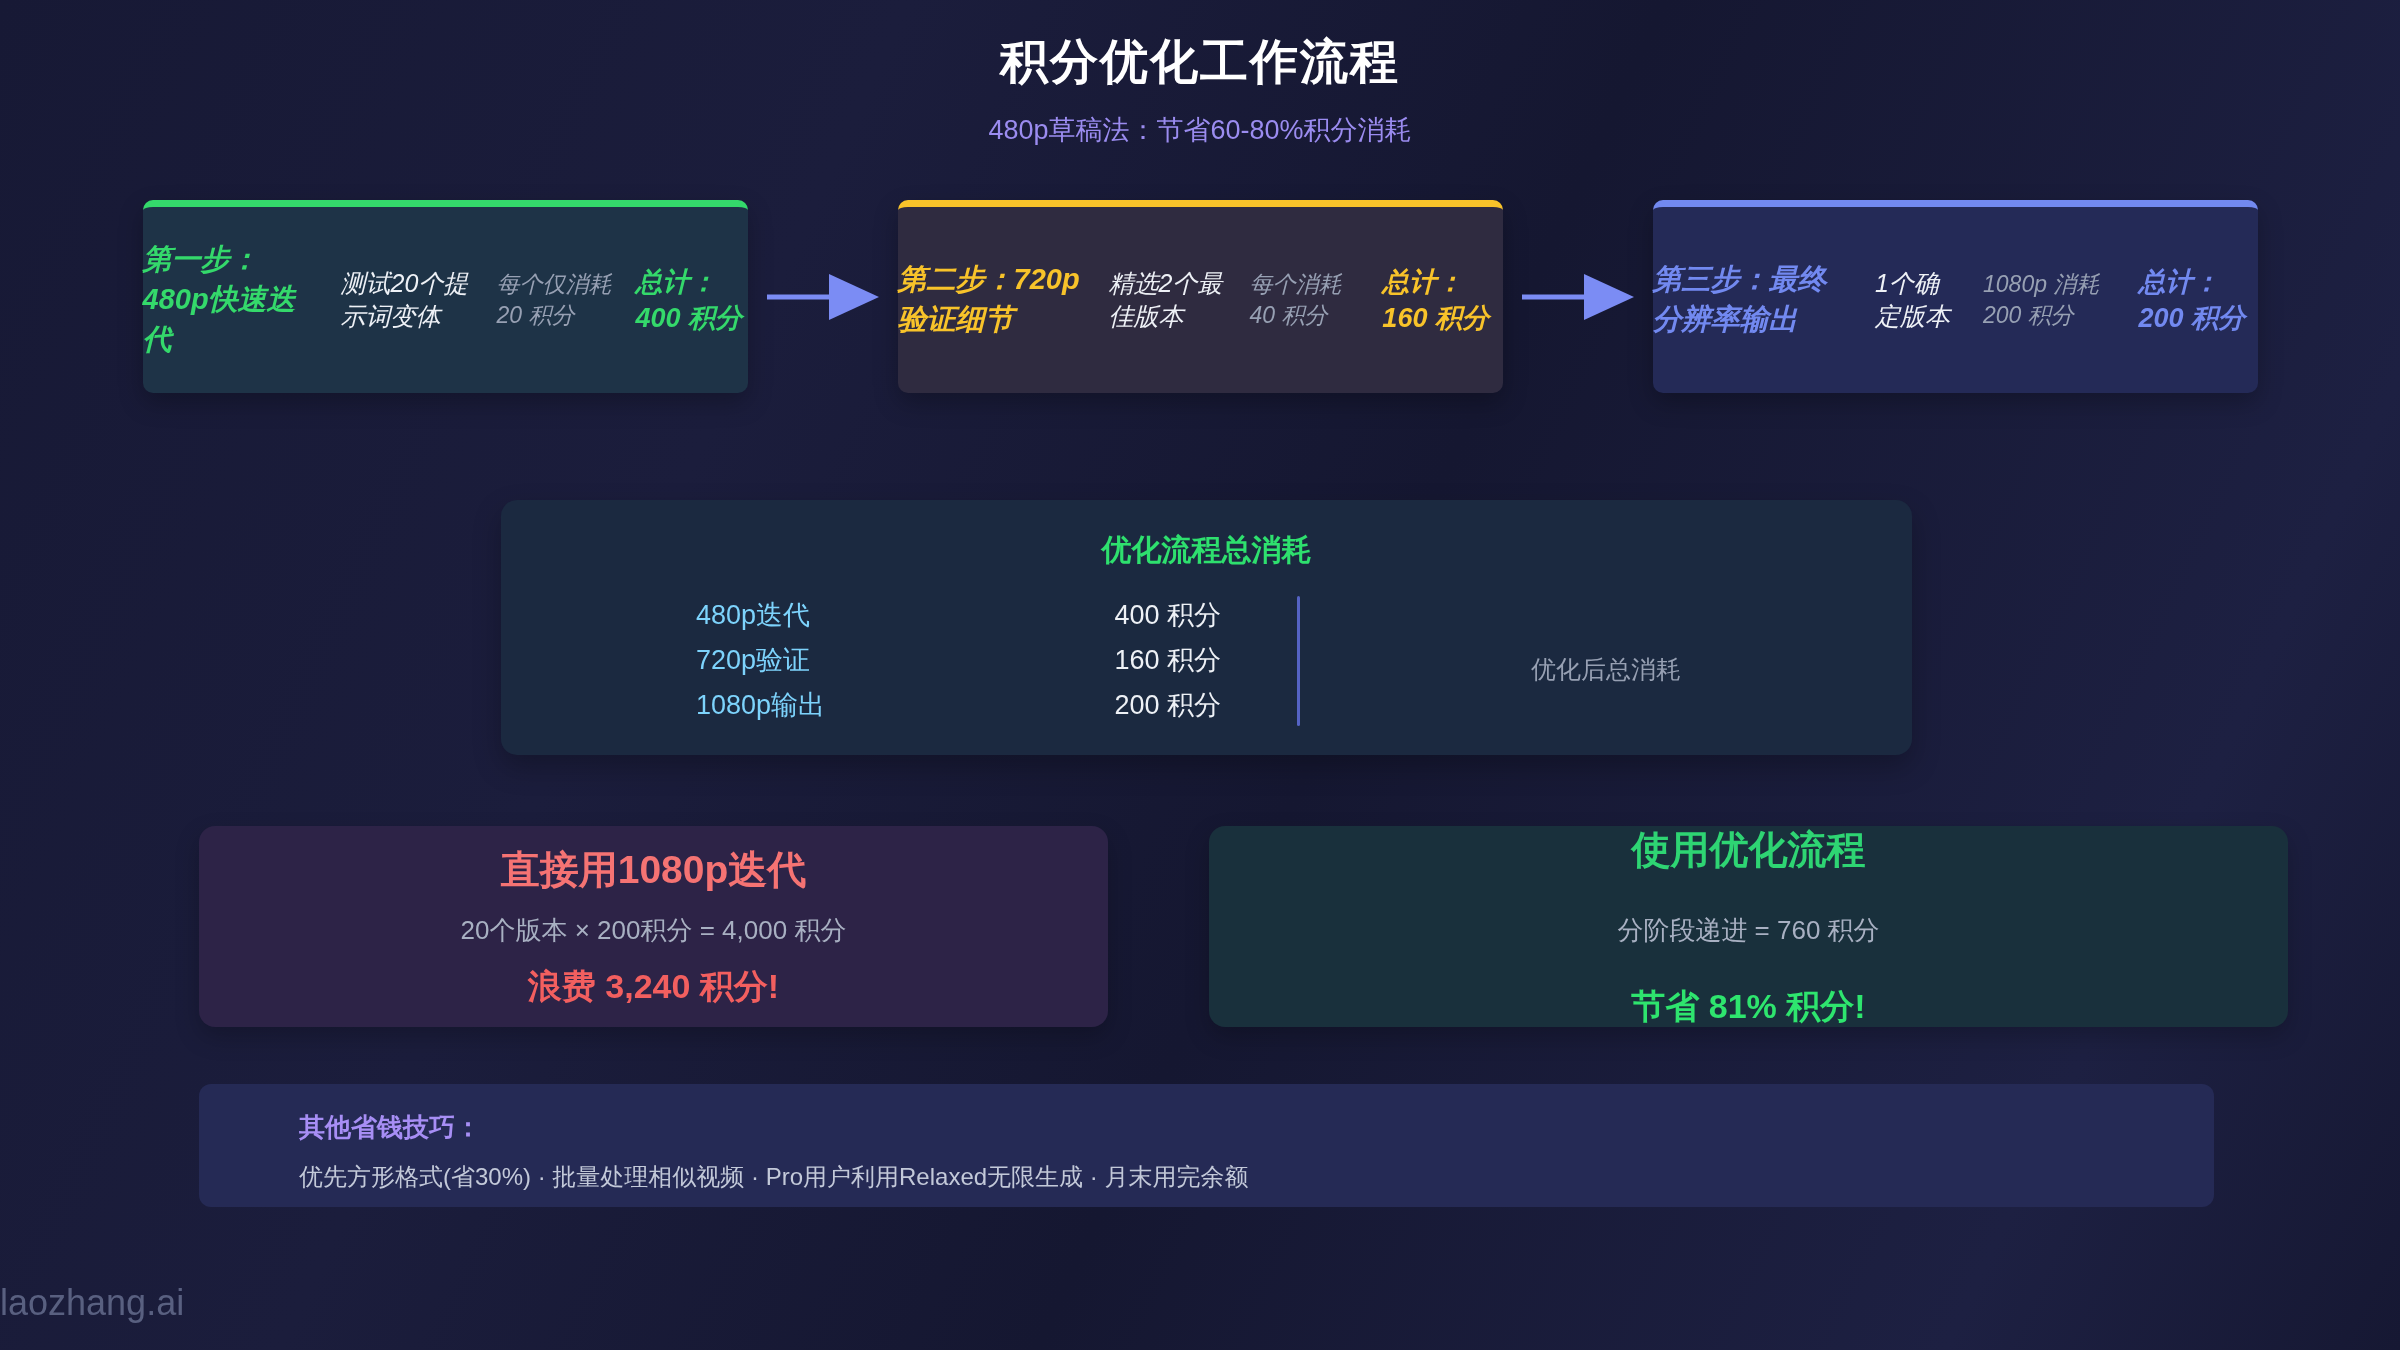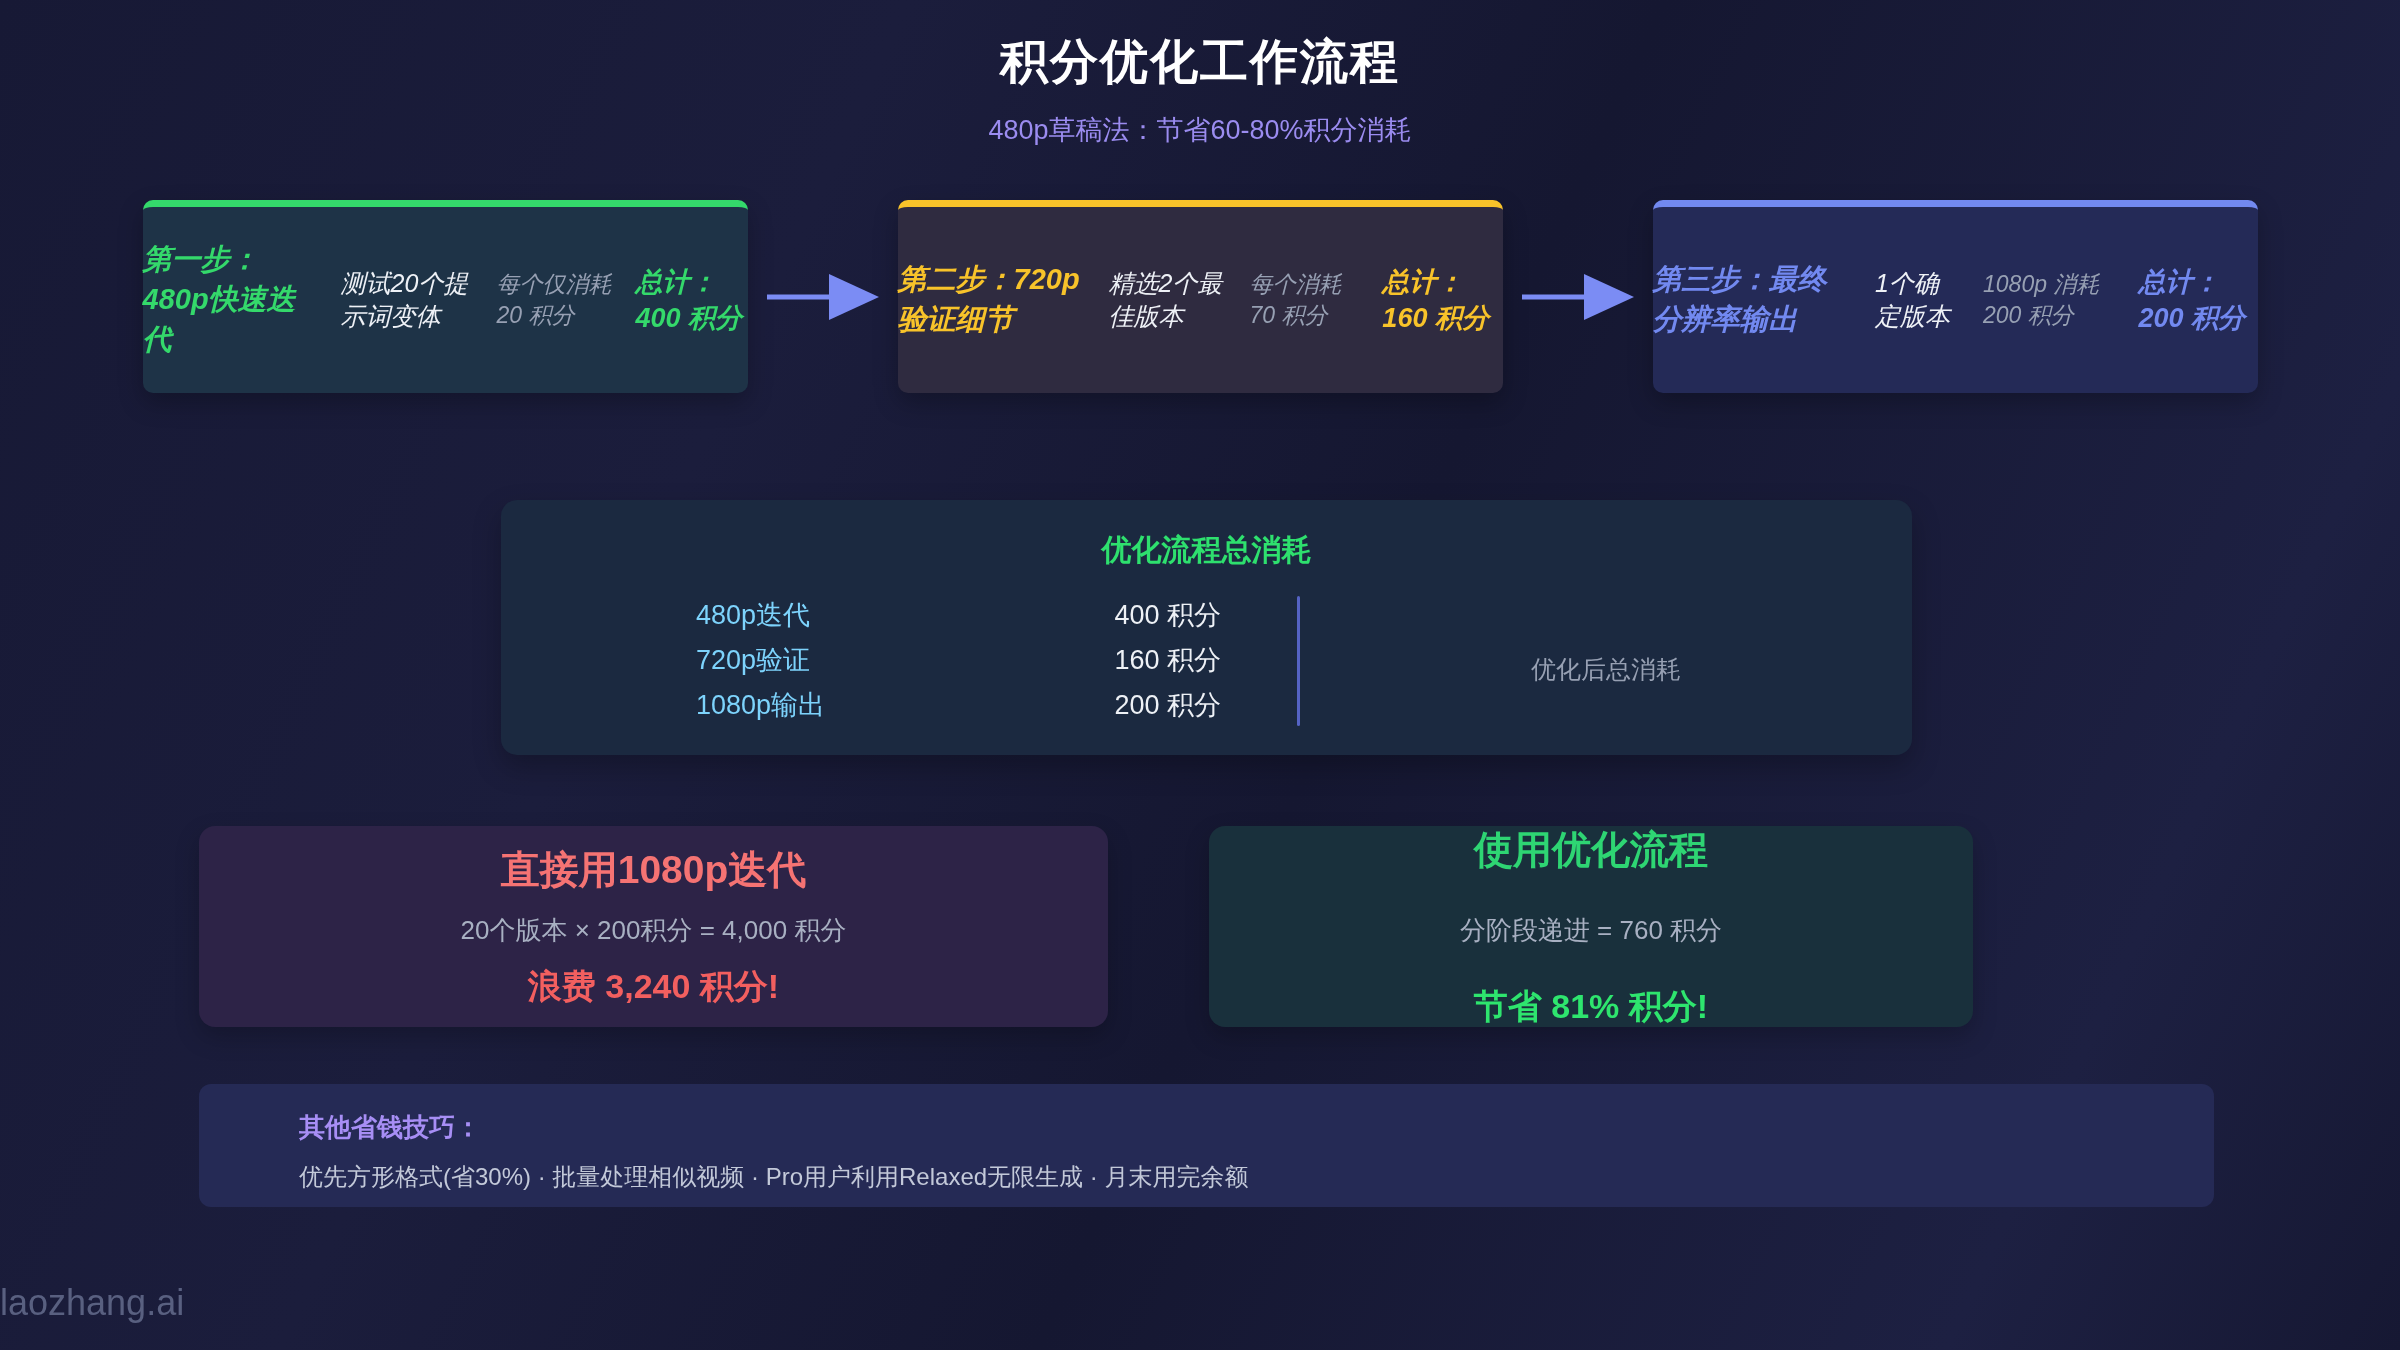--- a/index.html
+++ b/index.html
@@ -40,21 +40,21 @@
   .summary-total{flex:1;text-align:center;}
   .summary-total-value{font-size:48px;font-weight:700;color:#2fdf70;}
   .summary-total-label{margin-top:18px;font-size:25px;color:#97a0b3;}
   
   .compare-card{
     position:absolute;top:826px;height:201px;box-sizing:border-box;border-radius:16px;
     display:flex;flex-direction:column;align-items:center;justify-content:center;gap:16px;
     box-shadow:0 10px 24px rgba(0,0,0,0.22);
   }
   .compare-bad{left:199px;width:909px;background:#2d2347;}
-  .compare-good{left:1209px;width:764px;background:#19303c;gap:36px;}
+  .compare-good{left:1209px;width:1079px;background:#19303c;gap:36px;}
   .compare-title{font-size:39px;font-weight:700;}
   .compare-bad .compare-title{color:#f57373;}
   .compare-good .compare-title{color:#2ed573;}
   .compare-detail{font-size:26px;color:#a8b0c2;}
   .compare-result{font-size:34px;font-weight:700;}
   .compare-bad .compare-result{color:#f25f5f;}
   .compare-good .compare-result{color:#2ee56e;}
   
   .tips-bar{
     position:absolute;top:1084px;left:199px;width:2015px;height:123px;box-sizing:border-box;
@@ -87,21 +87,21 @@
     <div class="arrow-gap">
       <svg width="112" height="46" viewBox="0 0 112 46">
         <rect x="0" y="20.5" width="66" height="5" fill="#7b8cf4"></rect>
         <polygon points="62,0 112,23 62,46" fill="#7b8cf4"></polygon>
       </svg>
     </div>
 
     <div class="step-card" style="--accent: #f8c32a; --bg: #2f2b40;">
       <div class="step-title">第二步：720p验证细节</div>
       <div class="step-line1">精选2个最佳版本</div>
-      <div class="step-line2">每个消耗 70 积分</div>
+      <div class="step-line2">每个消耗 40 积分</div>
       <div class="step-total">总计：160 积分</div>
     </div>
 
     <div class="arrow-gap">
       <svg width="112" height="46" viewBox="0 0 112 46">
         <rect x="0" y="20.5" width="66" height="5" fill="#7b8cf4"></rect>
         <polygon points="62,0 112,23 62,46" fill="#7b8cf4"></polygon>
       </svg>
     </div>
 

